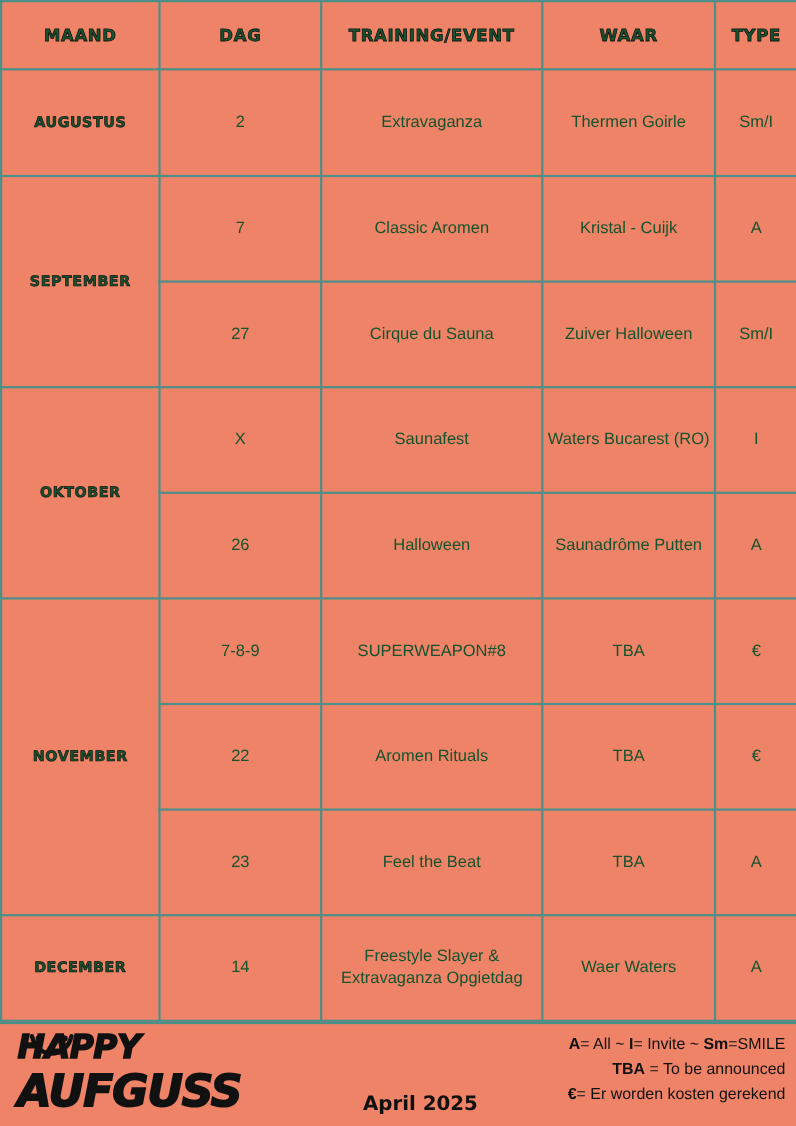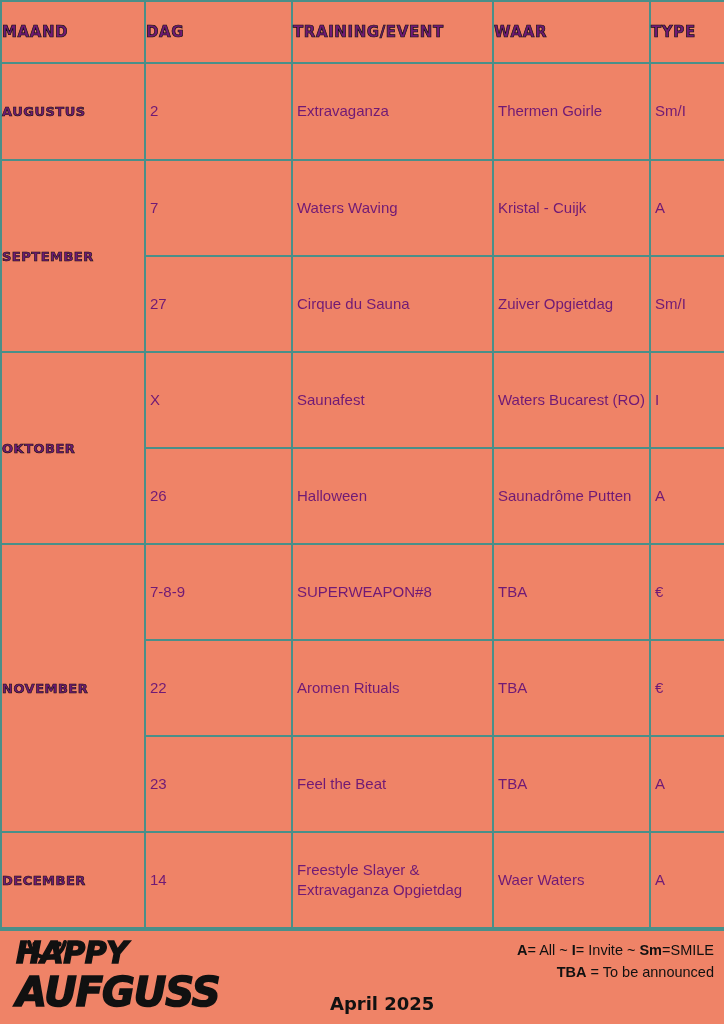--- a/index.html
+++ b/index.html
@@ -20,23 +20,23 @@
     background: #ef8367;
   }
 
   table.schedule {
     width: 724px;
     border-collapse: collapse;
     table-layout: fixed;
   }
   table.schedule td, table.schedule th {
     border: 2px solid #4a8f89;
-    text-align: left;
+    text-align: center;
     vertical-align: middle;
-    color: #701a75;
+    color: #14532d;
   }
   
   col.c-maand { width: 144px; }
   col.c-dag   { width: 147px; }
   col.c-train { width: 201px; }
   col.c-waar  { width: 157px; }
   col.c-type  { width: 75px; }
 
   thead th {
     height: 62px;
@@ -163,28 +163,28 @@
         <td class="month" rowspan="1">AUGUSTUS</td>
         <td class="cell">2</td>
         <td class="cell">Extravaganza</td>
         <td class="cell">Thermen Goirle</td>
         <td class="cell">Sm/I</td>
       </tr>
 
       <tr class="r-sep1">
         <td class="month" rowspan="2">SEPTEMBER</td>
         <td class="cell">7</td>
-        <td class="cell">Waters Waving</td>
+        <td class="cell">Classic Aromen</td>
         <td class="cell">Kristal - Cuijk</td>
         <td class="cell">A</td>
       </tr>
       <tr class="r-sep2">
         <td class="cell">27</td>
         <td class="cell">Cirque du Sauna</td>
-        <td class="cell">Zuiver Opgietdag</td>
+        <td class="cell">Zuiver Halloween</td>
         <td class="cell">Sm/I</td>
       </tr>
 
       <tr class="r-okt1">
         <td class="month" rowspan="2">OKTOBER</td>
         <td class="cell">X</td>
         <td class="cell">Saunafest</td>
         <td class="cell">Waters Bucarest (RO)</td>
         <td class="cell">I</td>
       </tr>
@@ -240,17 +240,20 @@
 
     <div id="date-label">April 2025</div>
 
     <div id="legend">
       <div>
         <b>A</b><span>= All</span><span class="tilde">~</span><b>I</b><span>= Invite</span><span class="tilde">~</span><b>Sm</b><span>=SMILE</span>
       </div>
       <div>
         <b>TBA</b><span> = To be announced</span>
       </div>
+      <div>
+        <b>€</b><span>= Er worden kosten gerekend</span>
+      </div>
     </div>
 
   </div>
 
 </div>
 
 </body></html>

